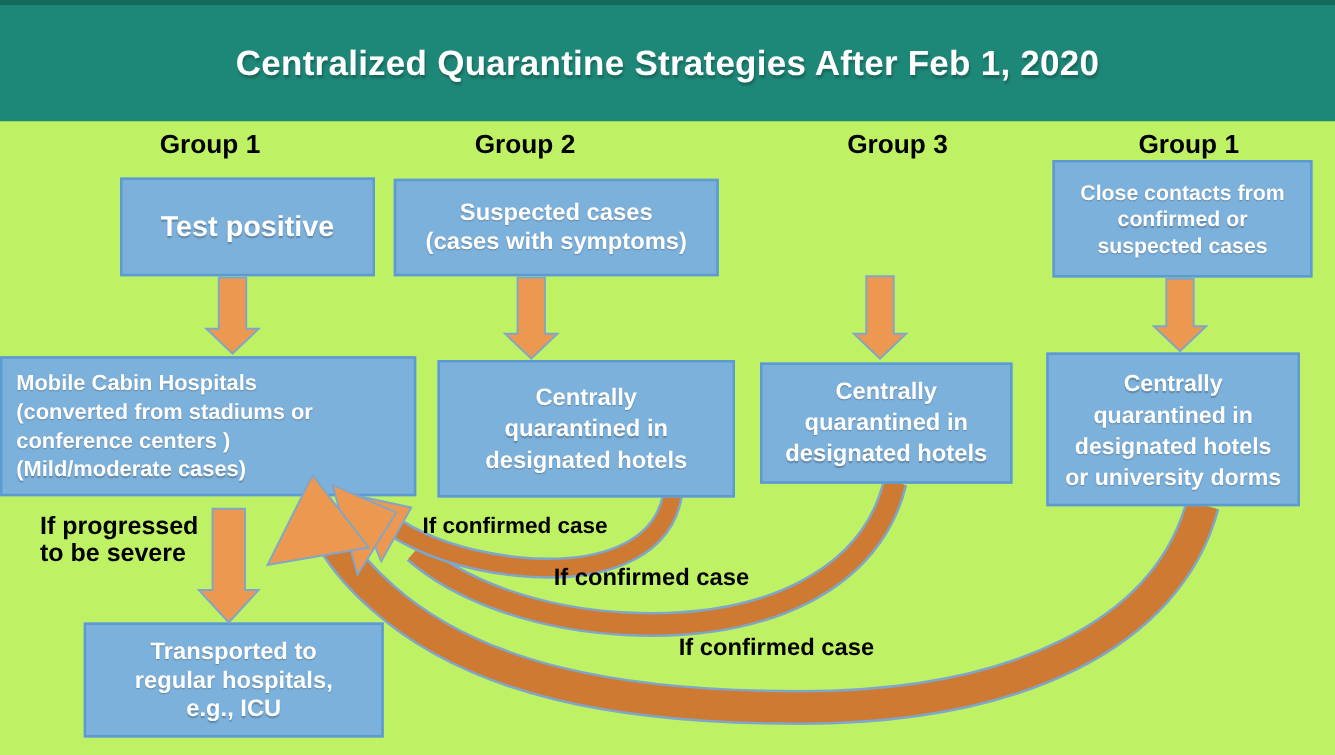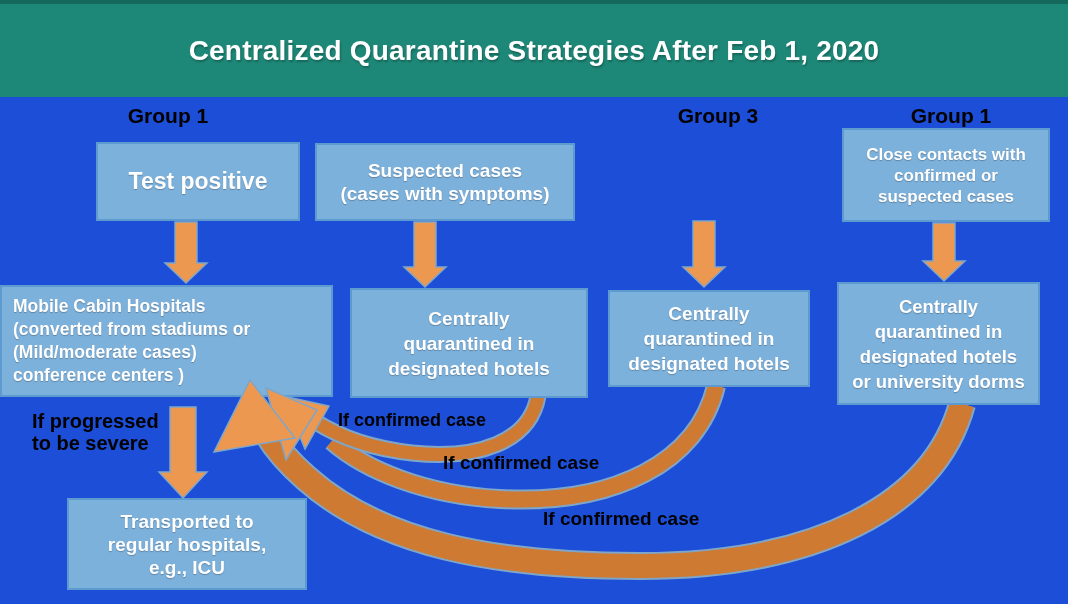--- a/index.html
+++ b/index.html
@@ -1,17 +1,17 @@
 <!DOCTYPE html>
 <html style="--header-bg: #1E8878; --header-edge: #14695C; --box-fill: #7CB1DC; --box-border: #5D9ACF; --arrow-fill: #ED9850; --arrow-outline: #7FA6C9; --ribbon-fill: #CE7A33; --label-text: #000000; --box-text: #FFFFFF;"><head>
 <meta charset="utf-8">
 <style>
   html,body{margin:0;padding:0;background:#ffffff;}
   .stage{
-    position:relative;width:1068px;height:604px;background:#1d4ed8;
+    position:relative;width:1068px;height:604px;background:#bef264;
     font-family:"Liberation Sans",sans-serif;overflow:hidden;
   }
   .header{
     position:absolute;left:0;top:0;width:1068px;height:97px;
     background:var(--header-bg,#1E8878);
     border-top:4px solid var(--header-edge,#14695C);
     box-sizing:border-box;
     display:flex;align-items:center;justify-content:center;z-index:2;
   }
   .title{
@@ -73,41 +73,42 @@
       <path d="M 538 396 C 530 442, 478 460, 412 453 C 368 448, 338 436, 316 422" fill="none" stroke="#7FA6C9" stroke-width="17"></path>
       <path d="M 538 396 C 530 442, 478 460, 412 453 C 368 448, 338 436, 316 422" fill="none" stroke="#CE7A33" stroke-width="13"></path>
     </g>
   </svg>
 
   <div class="header">
     <div class="title">Centralized Quarantine Strategies After Feb 1, 2020</div>
   </div>
 
   <div class="glabel" style="left:83px;top:104px">Group 1</div>
+  <div class="glabel" style="left:335px;top:104px">Group 2</div>
   <div class="glabel" style="left:633px;top:104px">Group 3</div>
   <div class="glabel" style="left:866px;top:104px">Group 1</div>
 
   <div class="box box-test">
     <span>Test positive</span>
   </div>
   <div class="box box-suspected">
     <span>Suspected cases</span>
     <span>(cases with symptoms)</span>
   </div>
   <div class="box box-contacts">
-    <span>Close contacts with</span>
+    <span>Close contacts from</span>
     <span>confirmed or</span>
     <span>suspected cases</span>
   </div>
 
   <div class="box box-mobile">
     <span>Mobile Cabin Hospitals</span>
     <span>(converted from stadiums or</span>
+    <span>conference centers )</span>
     <span>(Mild/moderate cases)</span>
-    <span>conference centers )</span>
   </div>
   <div class="box box-hotel2">
     <span>Centrally</span>
     <span>quarantined in</span>
     <span>designated hotels</span>
   </div>
   <div class="box box-hotel3">
     <span>Centrally</span>
     <span>quarantined in</span>
     <span>designated hotels</span>

